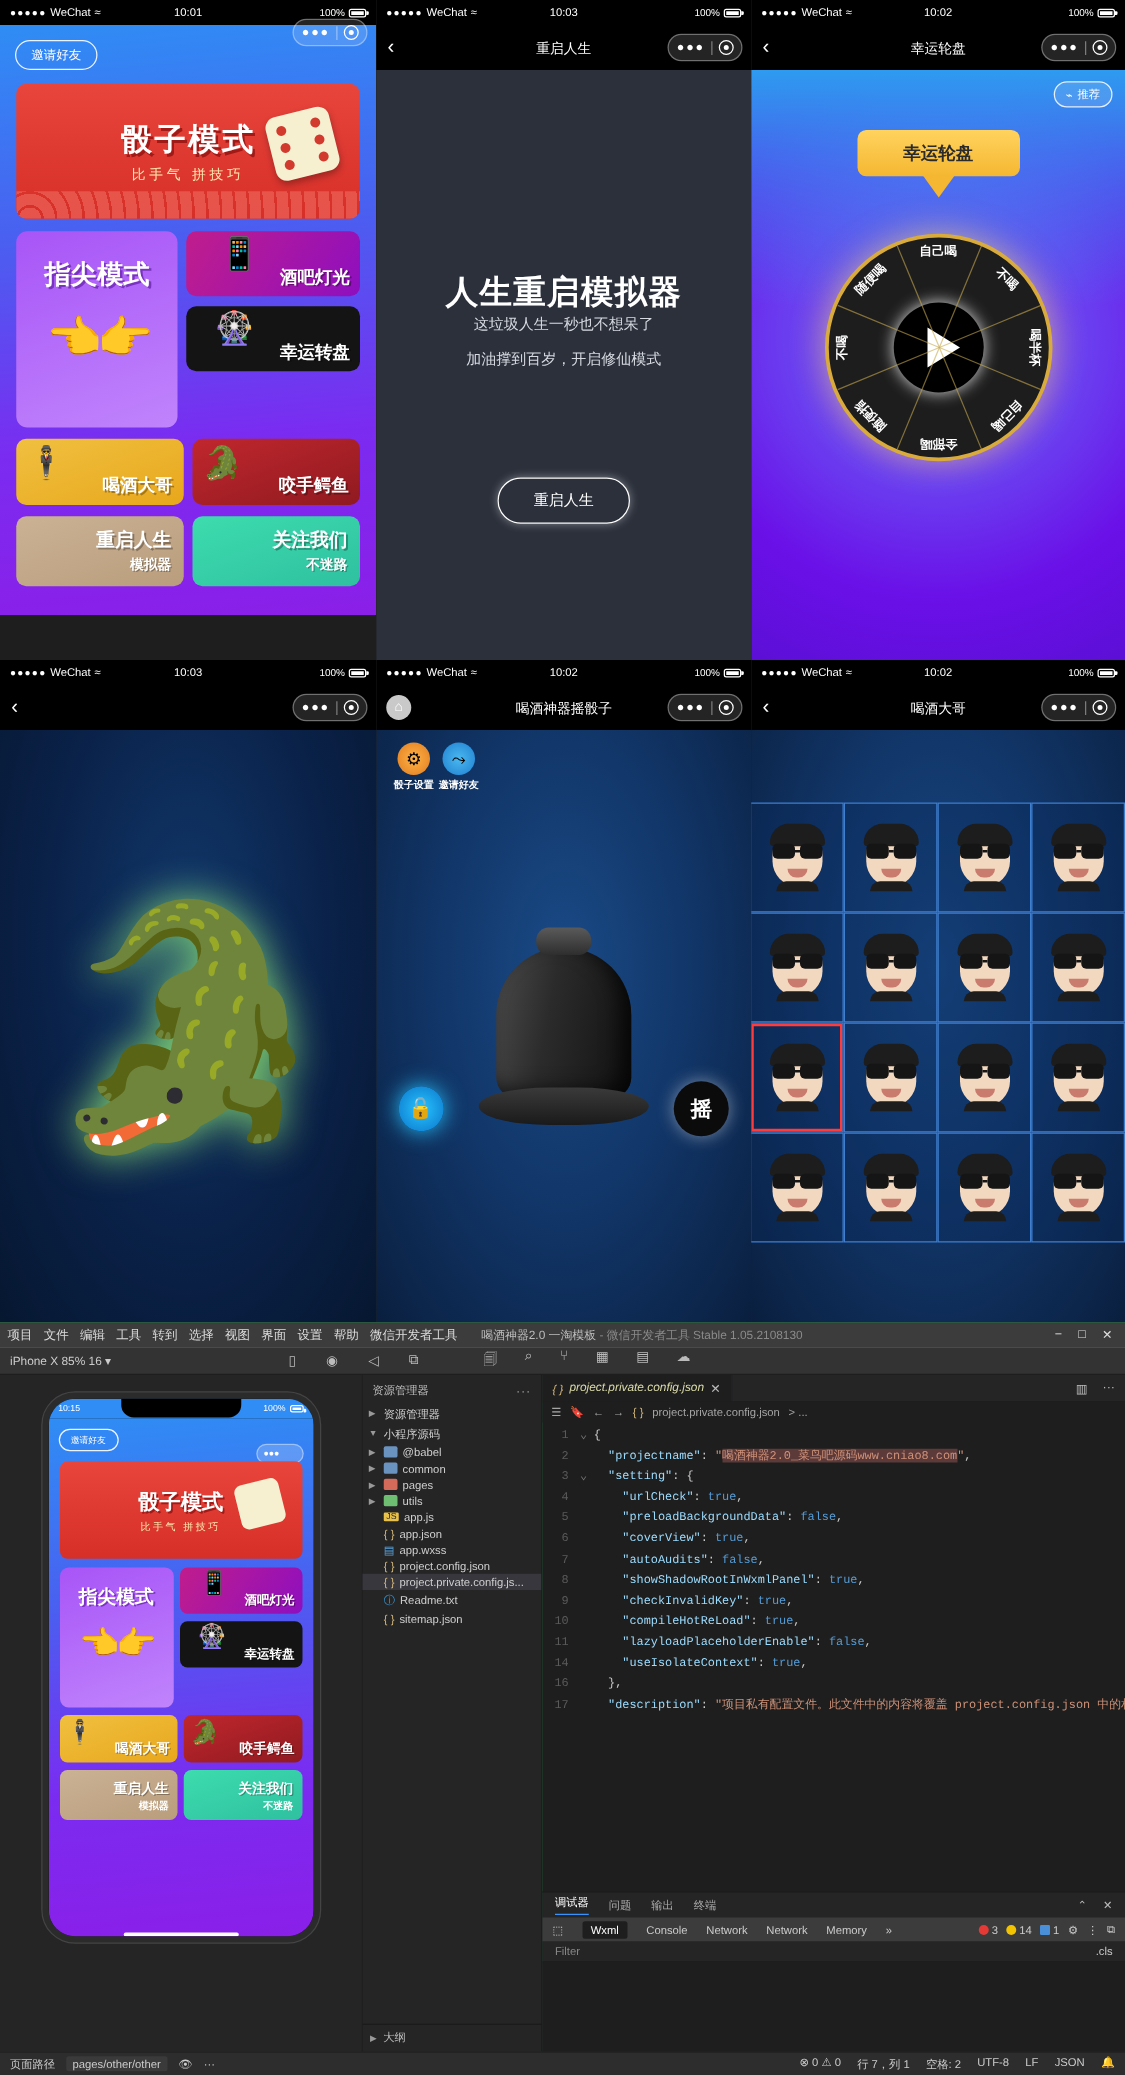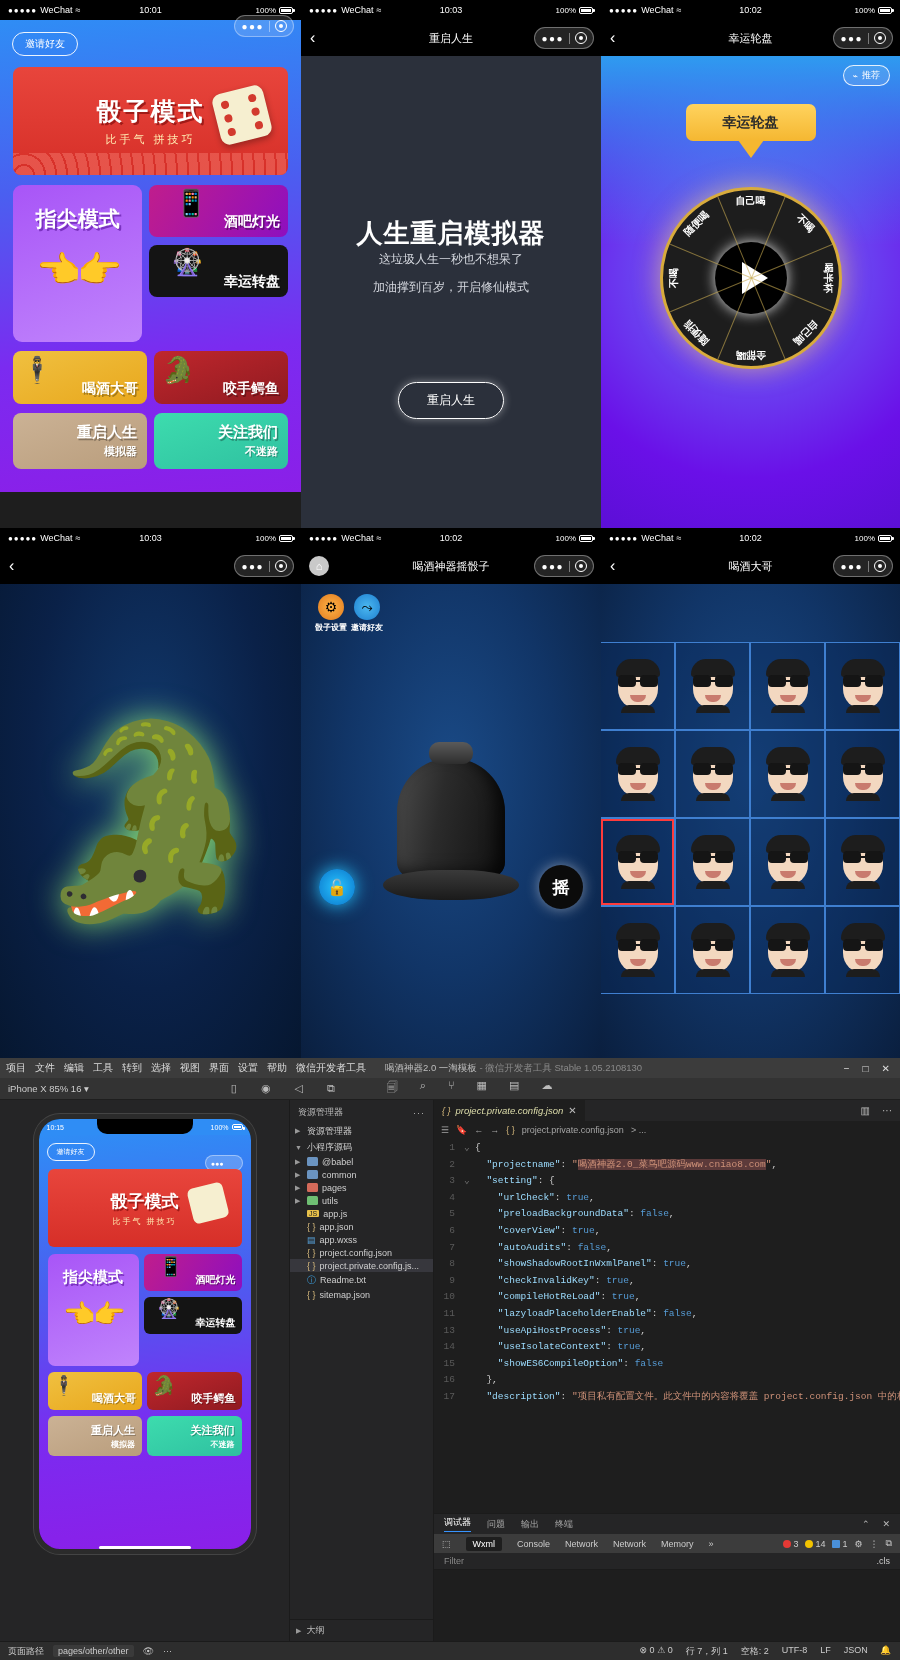--- a/index.html
+++ b/index.html
@@ -973,33 +973,23 @@
               <span class="num">10</span>
               <span class="fold"></span>
               <span class="txt">    <span class="k">"compileHotReLoad"</span>: <span class="b">true</span>,</span>
             </div>
             <div class="ln">
               <span class="num">11</span>
               <span class="fold"></span>
               <span class="txt">    <span class="k">"lazyloadPlaceholderEnable"</span>: <span class="b">false</span>,</span>
             </div>
             <div class="ln">
-              <span class="num">13</span>
-              <span class="fold"></span>
-              <span class="txt">    <span class="k">"useApiHostProcess"</span>: <span class="b">true</span>,</span>
-            </div>
-            <div class="ln">
               <span class="num">14</span>
               <span class="fold"></span>
               <span class="txt">    <span class="k">"useIsolateContext"</span>: <span class="b">true</span>,</span>
-            </div>
-            <div class="ln">
-              <span class="num">15</span>
-              <span class="fold"></span>
-              <span class="txt">    <span class="k">"showES6CompileOption"</span>: <span class="b">false</span></span>
             </div>
             <div class="ln">
               <span class="num">16</span>
               <span class="fold"></span>
               <span class="txt">  },</span>
             </div>
             <div class="ln">
               <span class="num">17</span>
               <span class="fold"></span>
               <span class="txt">  <span class="k">"description"</span>: <span class="s">"项目私有配置文件。此文件中的内容将覆盖 project.config.json 中的相同字</span></span>

